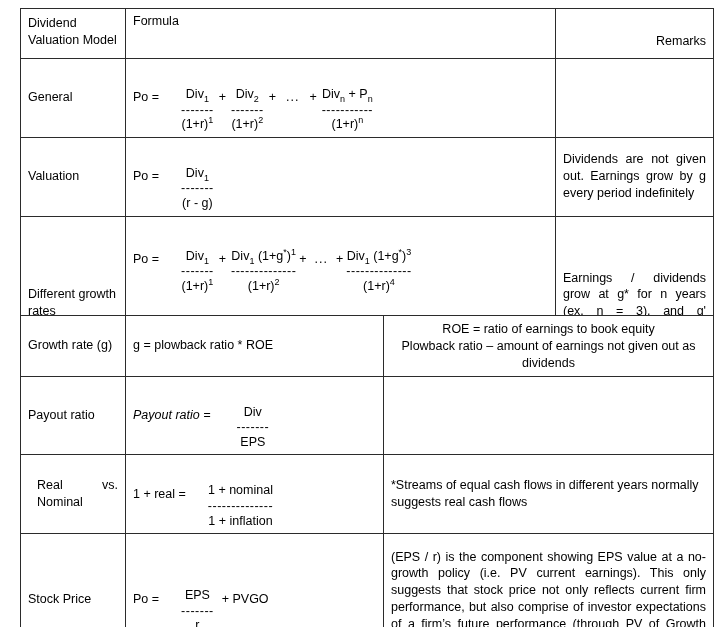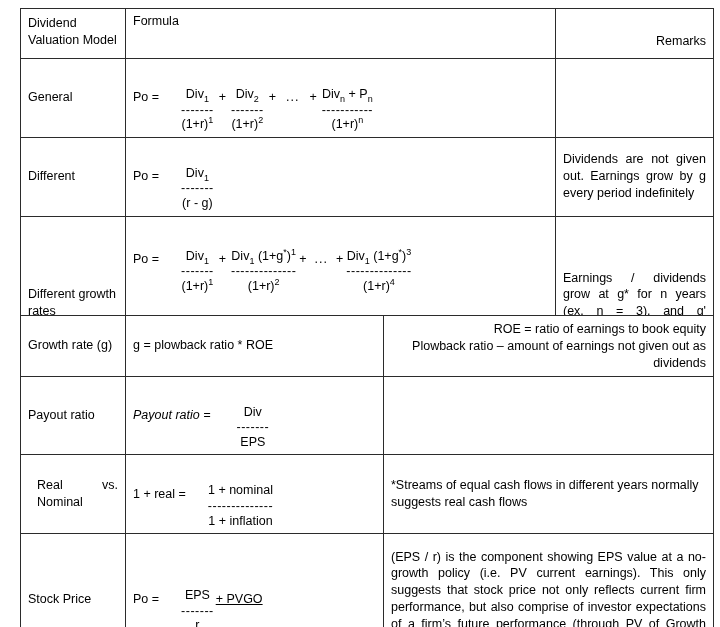--- a/index.html
+++ b/index.html
@@ -119,21 +119,21 @@
     line-height: 0;
   }
 
   .dot-sep {
     margin: 0 4px;
     align-self: flex-end;
     padding-bottom: 3px;
     flex: 0 0 auto;
   }
 
-  .inline-tail { margin-left: 2px; flex: 0 0 auto; text-decoration: underline; }
+  .inline-tail { margin-left: 8px; flex: 0 0 auto; }
 </style>
 </head>
 <body>
 
 <div class="sheet">
 
   <table class="dvm">
     <colgroup>
       <col class="c-model">
         <col class="c-formula">
@@ -186,21 +186,21 @@
             </span>
           </div>
         </td>
         <td class="cell-remarks">
           <span></span>
         </td>
       </tr>
 
       <tr style="height:70px">
         <td class="cell-model">
-          <span>Different</span>
+          <span>Valuation</span>
         </td>
         <td class="cell-formula">
           <div class="frow">
             <span class="lhs">Po =</span>
             <span class="frac">
               <span class="num">Div<sub>1</sub></span>
               <span class="bar">-------</span>
               <span class="den">(r - g)</span>
             </span>
           </div>
@@ -280,21 +280,21 @@
     </colgroup>
     <tbody>
 
       <tr style="height:57px">
         <td class="cell-model">
           <span>Growth rate (g)</span>
         </td>
         <td class="cell-formula">
           <span>g = plowback ratio * ROE</span>
         </td>
-        <td class="cell-remarks" style="text-align:right;padding-top:5px">
+        <td class="cell-remarks" style="text-align:center;padding-top:5px">
           <span style="white-space:pre-line">ROE = ratio of earnings to book equity
 Plowback ratio – amount of earnings not given out as dividends</span>
         </td>
       </tr>
 
       <tr style="height:58px">
         <td class="cell-model">
           <span>Payout ratio</span>
         </td>
         <td class="cell-formula">

